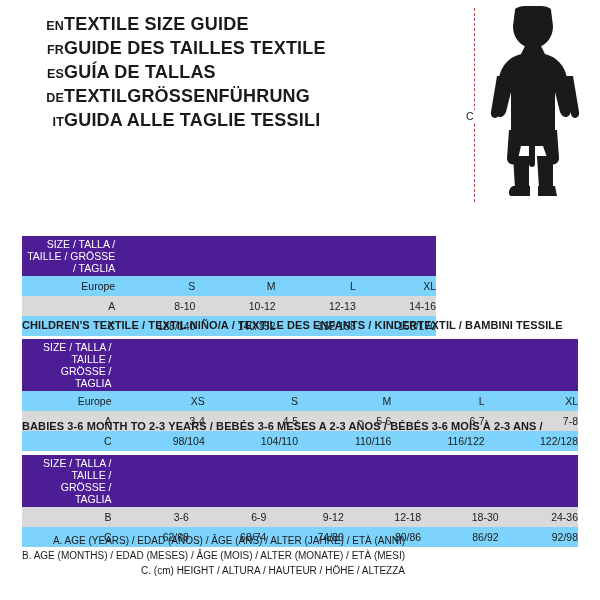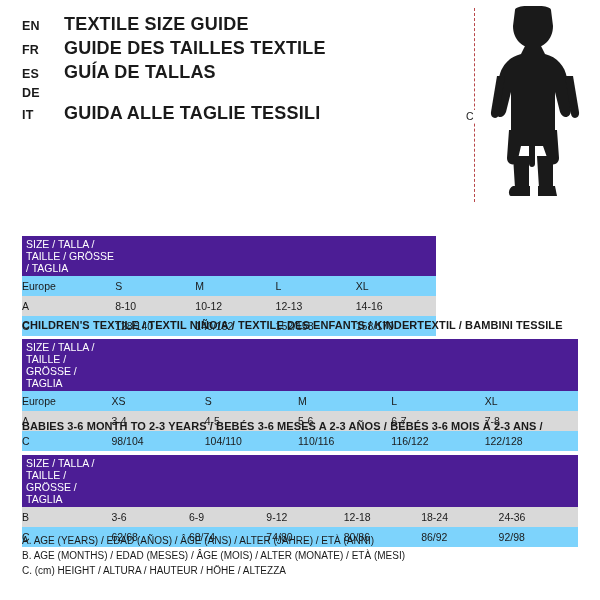--- a/index.html
+++ b/index.html
@@ -13,20 +13,21 @@
     font-family: "Liberation Sans", sans-serif;
     color: #1a1a1a;
     position: relative;
     overflow: hidden;
   }
   .page {
     position: relative;
     width: 600px;
     height: 600px;
     box-sizing: border-box;
+    text-align: right;
   }
 
   
   .header {
     position: absolute;
     left: 22px;
     top: 14px;
     width: 330px;
   }
   .header-row {
@@ -152,20 +153,21 @@
     <div class="header-row">
       <span class="lang-code">FR</span>
       <span class="lang-title">GUIDE DES TAILLES TEXTILE</span>
     </div>
     <div class="header-row">
       <span class="lang-code">ES</span>
       <span class="lang-title">GUÍA DE TALLAS</span>
     </div>
     <div class="header-row">
       <span class="lang-code">DE</span>
+      <span class="lang-title">TEXTILGRÖSSENFÜHRUNG</span>
     </div>
     <div class="header-row">
       <span class="lang-code">IT</span>
       <span class="lang-title">GUIDA ALLE TAGLIE TESSILI</span>
     </div>
   </div>
 
   <div class="figure-area">
     <div class="dashed-line"></div>
     <div class="c-label">C</div>
@@ -274,21 +276,21 @@
       <td style="width:78px;"></td>
       <td style="width:78px;"></td>
       <td style="width:80px;"></td>
     </tr>
     <tr class="band-row">
       <td class="c-first">B</td>
       <td>3-6</td>
       <td>6-9</td>
       <td>9-12</td>
       <td>12-18</td>
-      <td>18-24</td>
+      <td>18-30</td>
       <td>24-36</td>
     </tr>
     <tr class="plain-row">
       <td class="c-first">C</td>
       <td>62/68</td>
       <td>68/74</td>
       <td>74/80</td>
       <td>80/86</td>
       <td>86/92</td>
       <td>92/98</td>

